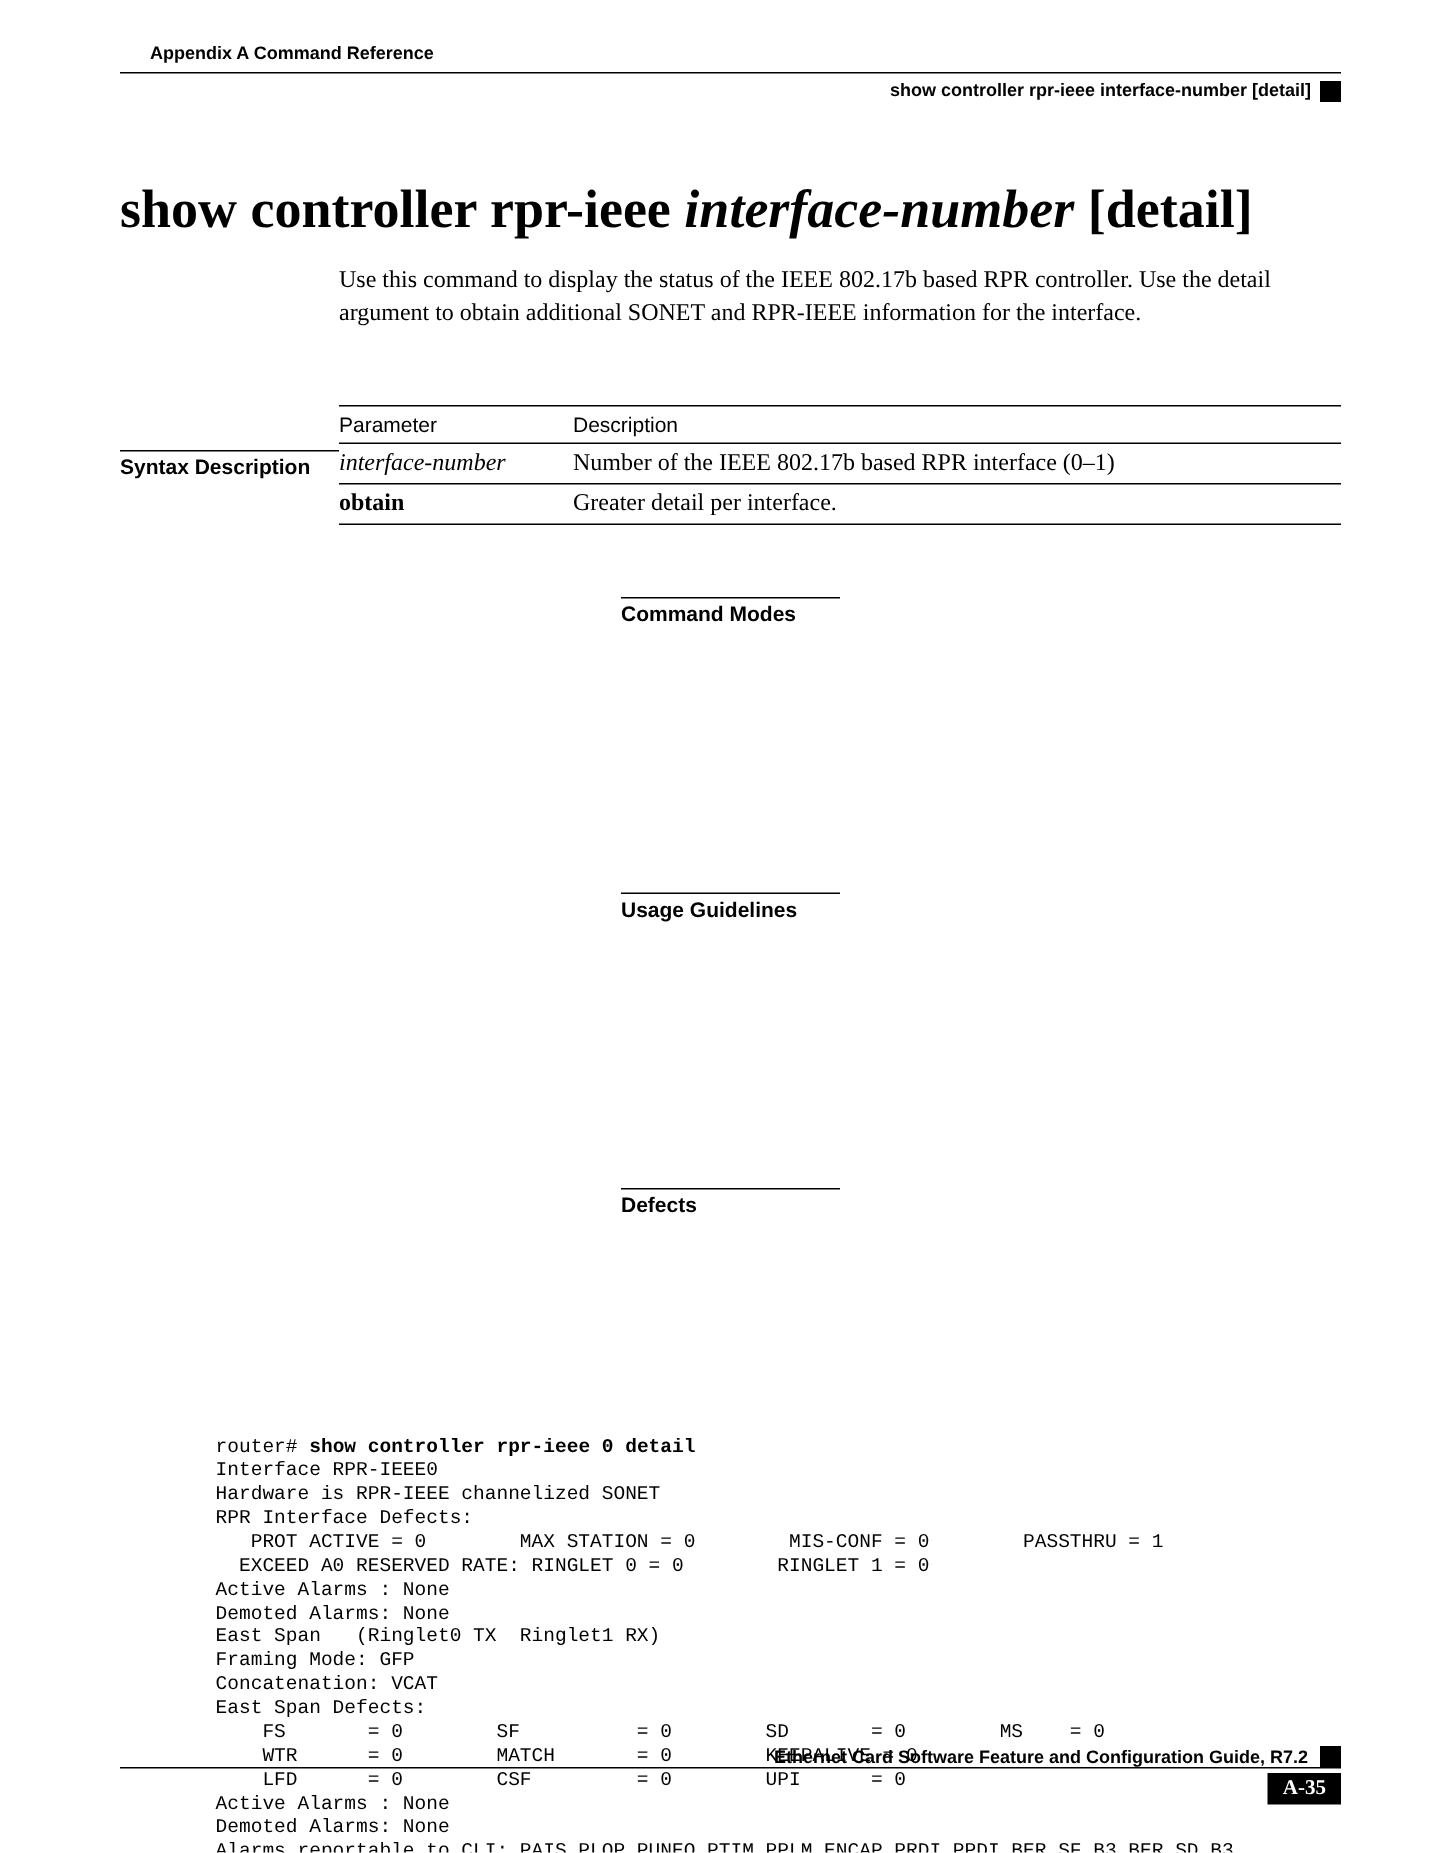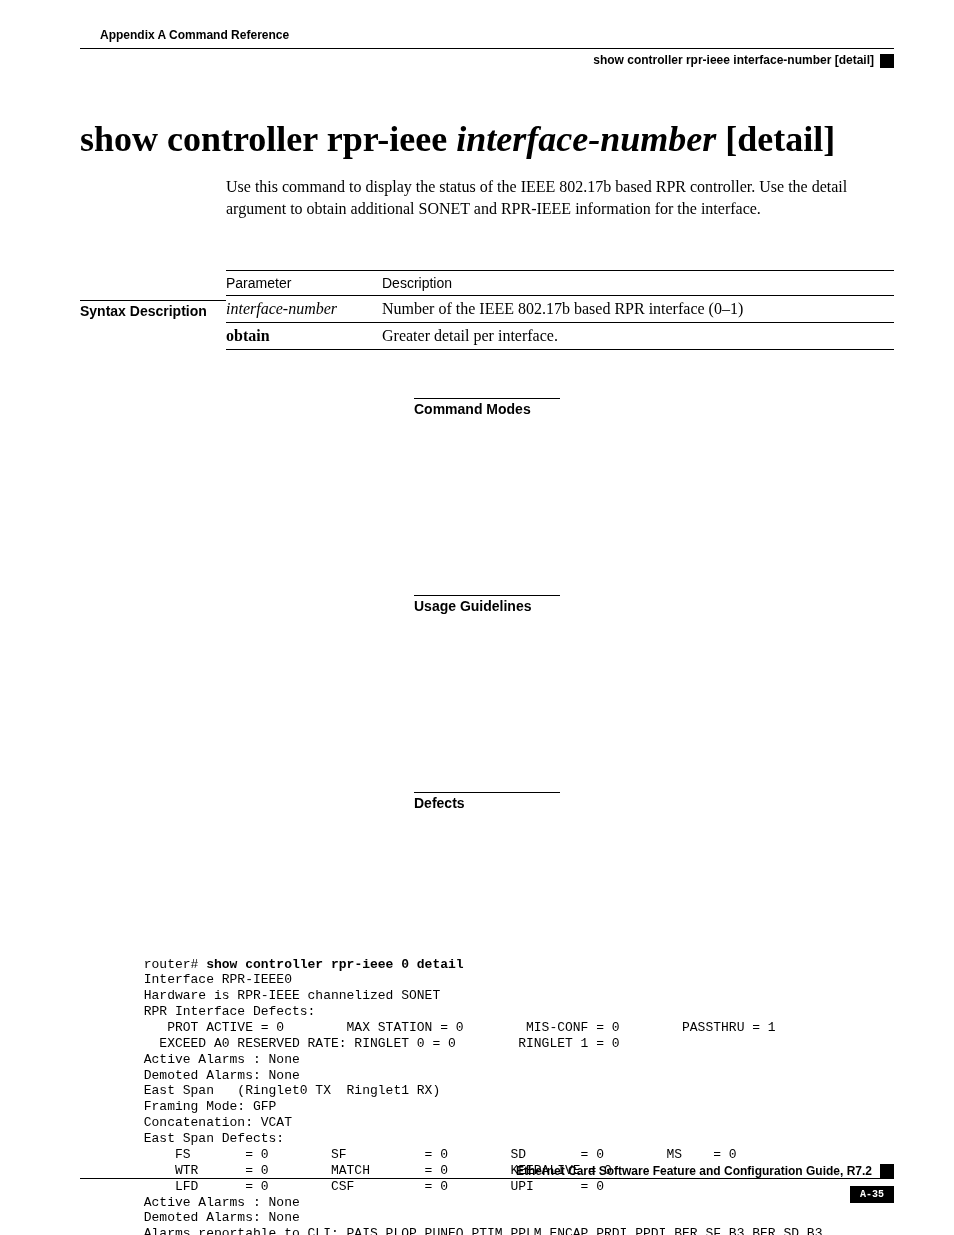--- a/index.html
+++ b/index.html
@@ -142,23 +142,23 @@
   }
   .footer-right-bar {
     width: 14px;
     height: 14px;
     background: #000;
   }
   .page-badge {
     background: #000;
     color: #fff;
     padding: 3px 10px;
-    font-family: Liberation Mono, monospace;
-    font-weight: bold;
-    font-size: 10px;
+    font-family: Liberation Serif, serif;
+    font-weight: bold;
+    font-size: 14px;
     margin-left: 17px;
   }
 </style>
 </head>
 <body>
 
 <div class="page">
 
   <div class="running-header">
     <div class="appendix">Appendix A      Command Reference</div>

